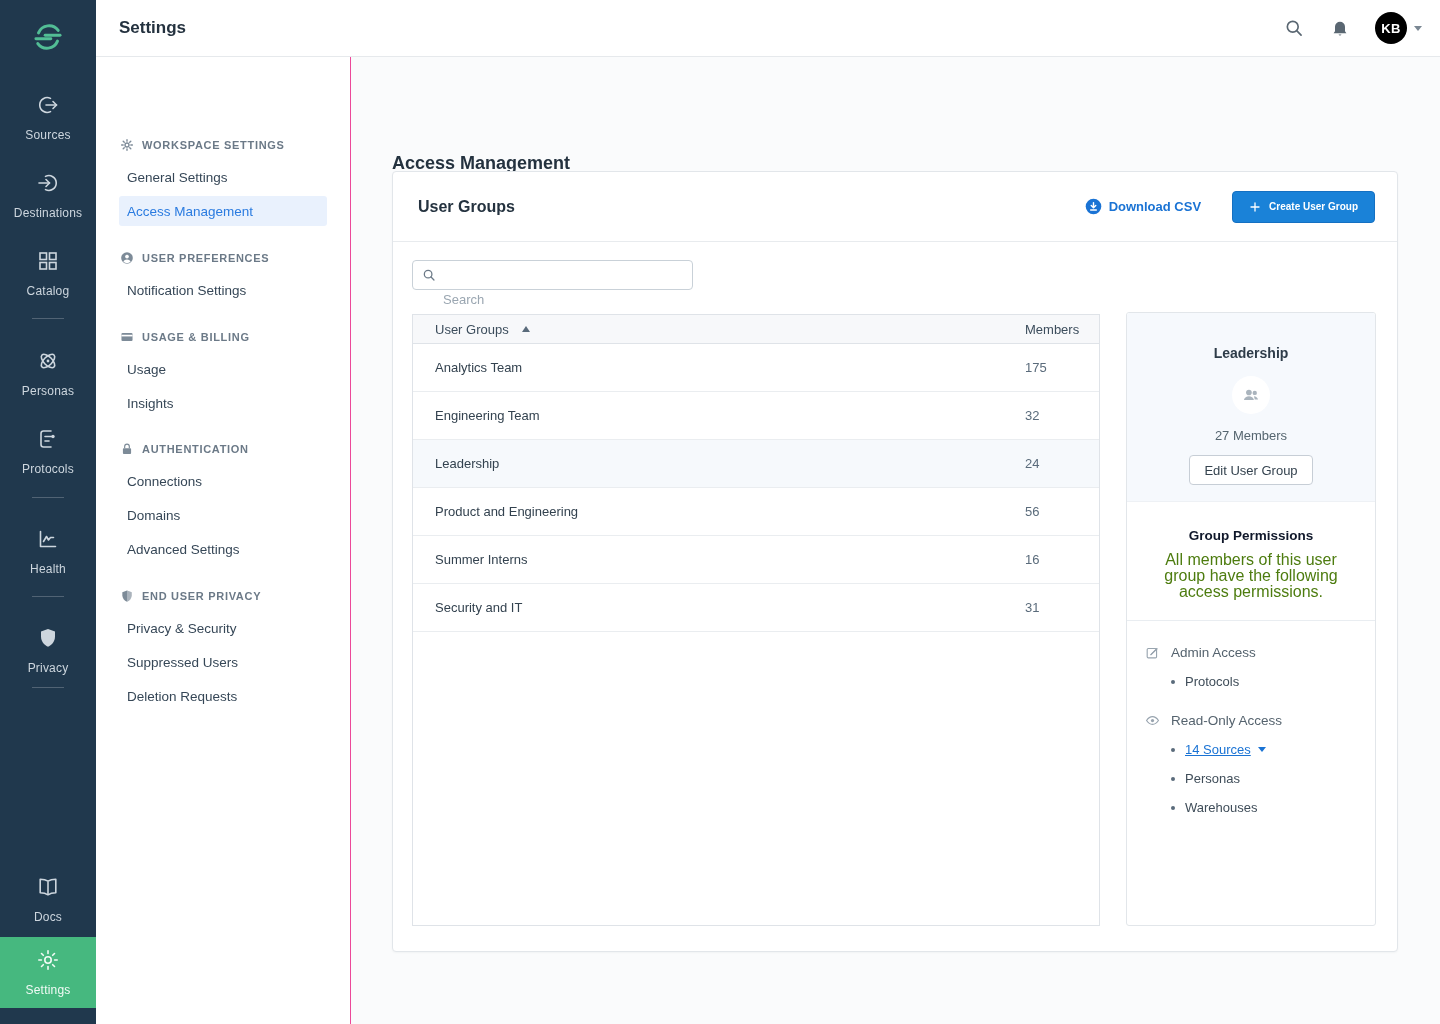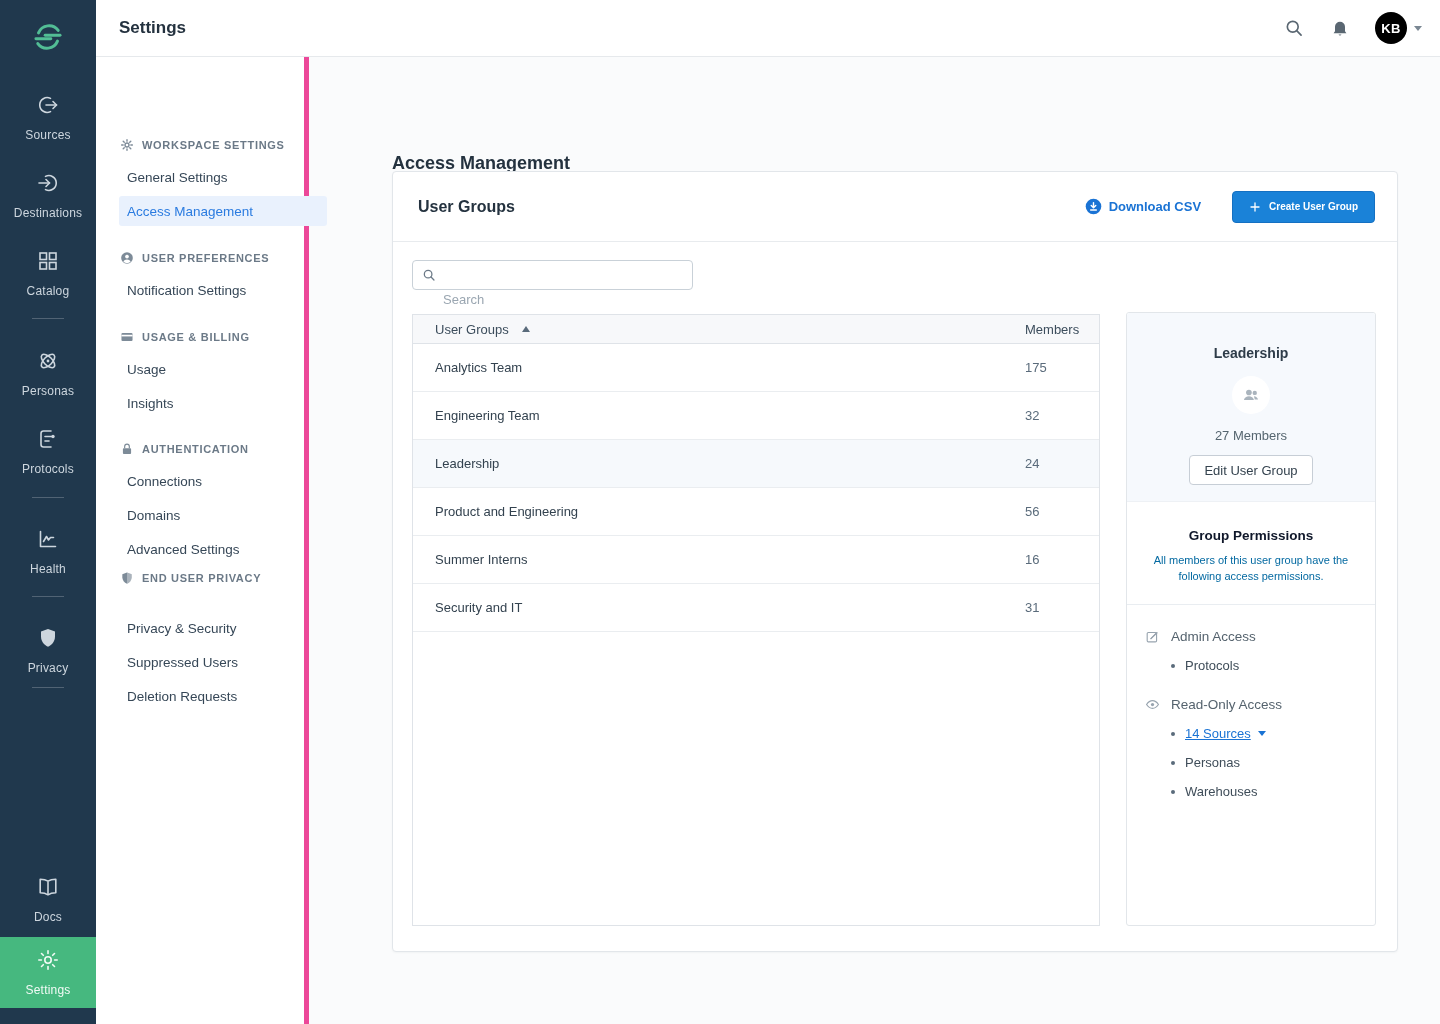--- a/index.html
+++ b/index.html
@@ -32,22 +32,22 @@
   .icon-btn { width:22px; height:22px; color:#5a6772; cursor:pointer;
     display:flex; align-items:center; justify-content:center; }
   .avatar-wrap { display:flex; align-items:center; gap:7px; cursor:pointer; }
   .avatar { width:32px; height:32px; border-radius:50%; background:#000000;
     color:#fff; font-size:13px; font-weight:700; display:flex;
     align-items:center; justify-content:center; letter-spacing:.3px; }
   .caret-down { width:0; height:0; border-left:4px solid transparent;
     border-right:4px solid transparent; border-top:5px solid #7a8793; }
 
   
-  .snav { position:absolute; left:96px; top:57px; width:213px; bottom:0;
-    background:#fff; border-right:5px solid #ec4899; z-index:3; }
+  .snav { position:absolute; left:96px; top:57px; width:255px; bottom:0;
+    background:#fff; border-right:1px solid #ec4899; z-index:3; }
   .snav-h { position:absolute; left:24px; display:flex; align-items:center;
     gap:8px; color:#6b7987; font-size:11px; font-weight:700;
     letter-spacing:.7px; height:16px; }
   .snav-h svg { width:14px; height:14px; color:#7d8b98; }
   .snav-i { position:absolute; left:31px; height:16px; display:flex;
     align-items:center; font-size:13.5px; color:#364757; cursor:pointer; }
   .snav-active { position:absolute; left:23px; width:208px; height:30px;
     background:#e9f1fd; border-radius:3px; display:flex; align-items:center;
     padding-left:8px; font-size:13.5px; color:#2a7be0; font-weight:500;
     cursor:pointer; }
@@ -114,22 +114,22 @@
     background:#fff; display:flex; align-items:center; justify-content:center;
     color:#aab4bd; }
   .panel-members { margin-top:14px; font-size:13px; color:#55656f; }
   .btn-secondary { margin-top:12px; height:30px; padding:0 14px;
     background:#fff; border:1px solid #c7ced6; border-radius:4px;
     font-size:13px; color:#35434f; font-weight:500; cursor:pointer; }
 
   .perm { padding:26px 18px 0 18px; }
   .perm-title { text-align:center; font-size:13.5px; font-weight:700;
     color:#0f172a; }
-  .perm-desc { margin-top:9px; text-align:center; font-size:11px;
-    line-height:16px; color:#0369a1; }
+  .perm-desc { margin-top:9px; text-align:center; font-size:16px;
+    line-height:16px; color:#4d7c0f; }
   .perm-div { margin:20px -18px 0; height:1px; background:#e9edf1; }
   .perm-row { display:flex; align-items:center; gap:11px; margin-top:24px;
     font-size:13.5px; color:#55636e; }
   .perm-row svg { width:15px; height:15px; color:#98a4af; flex:none; }
   .perm-list { margin-top:4px; }
   .perm-item { display:flex; align-items:center; gap:10px; padding-left:26px;
     margin-top:14px; font-size:13px; color:#3f4d59; }
   .dot { width:4px; height:4px; border-radius:50%; background:#5a6b7b;
     flex:none; }
   .perm-link { color:#1a73d4; text-decoration:underline; cursor:pointer;
@@ -296,21 +296,21 @@
     <svg viewBox="0 0 24 24">
         <rect x="5" y="10.5" width="14" height="10" rx="1.5" fill="currentColor"></rect>
         <path d="M8 10.5V7.5a4 4 0 0 1 8 0v3" fill="none" stroke="currentColor" stroke-width="2"></path>
       </svg>
     <span>AUTHENTICATION</span>
   </div>
   <div class="snav-i" style="top:416px">Connections</div>
   <div class="snav-i" style="top:450px">Domains</div>
   <div class="snav-i" style="top:484px">Advanced Settings</div>
 
-  <div class="snav-h" style="top:513px">
+  <div class="snav-h" style="top:531px">
     <svg viewBox="0 0 24 24">
         <path d="M12 2.5l8 3v5.2c0 5-3.3 9.3-8 11-4.7-1.7-8-6-8-11V5.5z" fill="currentColor"></path>
         <path d="M12 2.5l8 3v5.2c0 5-3.3 9.3-8 11z" fill="#fff" opacity=".35"></path>
       </svg>
     <span>END USER PRIVACY</span>
   </div>
   <div class="snav-i" style="top:563px">Privacy &amp; Security</div>
   <div class="snav-i" style="top:597px">Suppressed Users</div>
   <div class="snav-i" style="top:631px">Deletion Requests</div>
 </aside>

